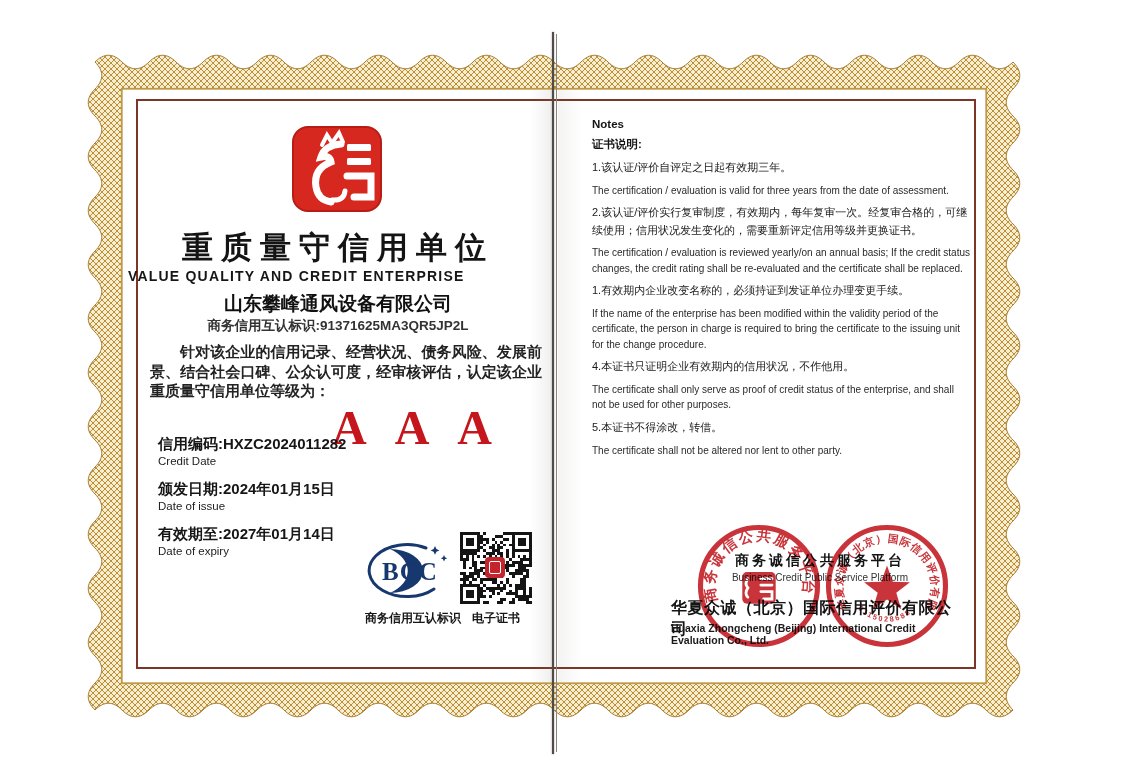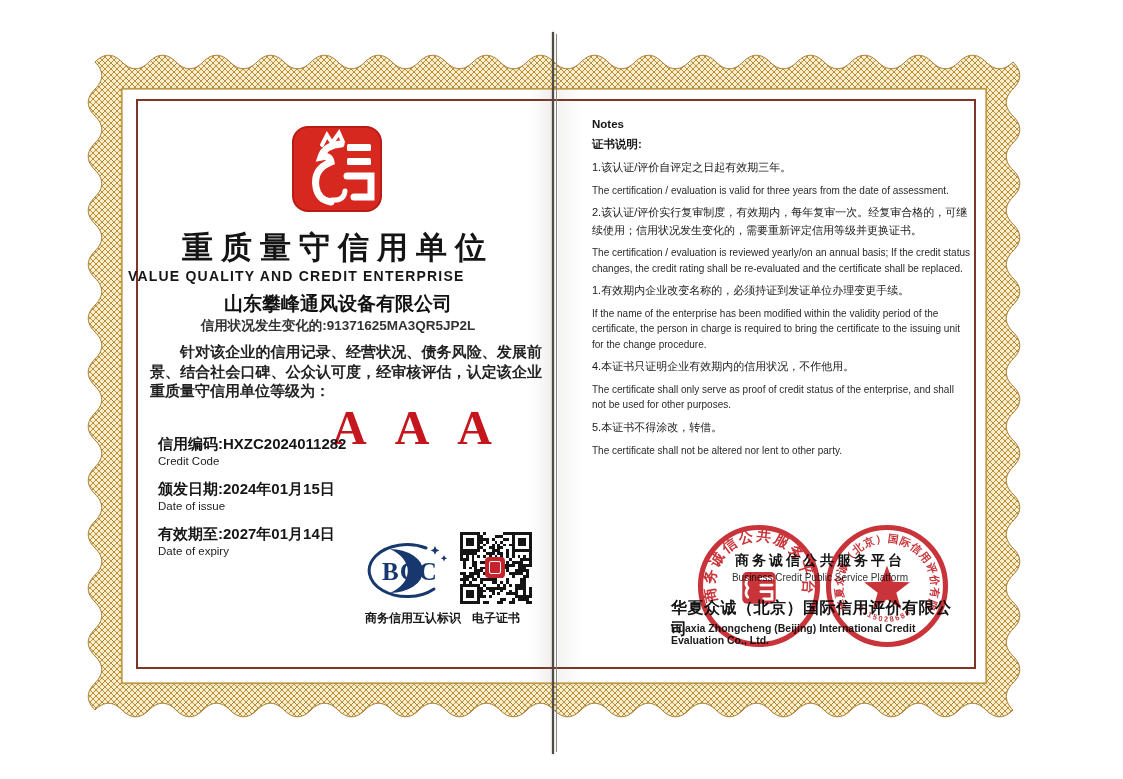--- a/index.html
+++ b/index.html
@@ -89,28 +89,28 @@
     <g fill="#ffffff">
       <rect x="56" y="20" width="24" height="7" rx="1.5"></rect>
       <rect x="56" y="34" width="24" height="7" rx="1.5"></rect>
     </g>
     <path d="M56,52 h24 v21 h-17" stroke="#ffffff" stroke-width="7" fill="none" stroke-linecap="round"></path>
   </svg>
 
   <div class="abs title-cn">重质量守信用单位</div>
   <div class="abs title-en">VALUE QUALITY AND CREDIT ENTERPRISE</div>
   <div class="abs company">山东攀峰通风设备有限公司</div>
-  <div class="abs uscc">信用状况发生变化的:91371625MA3QR5JP2L</div>
+  <div class="abs uscc">商务信用互认标识:91371625MA3QR5JP2L</div>
   <div class="abs statement">针对该企业的信用记录、经营状况、债务风险、发展前景、结合社会口碑、公众认可度，经审核评估，认定该企业重质量守信用单位等级为：</div>
   <div class="abs rating">AAA</div>
 
   <div class="abs fields">
     <div class="field">
       <div class="cn">信用编码:HXZC2024011282</div>
-      <div class="en">Credit Code</div>
+      <div class="en">Credit Date</div>
     </div>
     <div class="field">
       <div class="cn">颁发日期:2024年01月15日</div>
       <div class="en">Date of issue</div>
     </div>
     <div class="field">
       <div class="cn">有效期至:2027年01月14日</div>
       <div class="en">Date of expiry</div>
     </div>
   </div>

